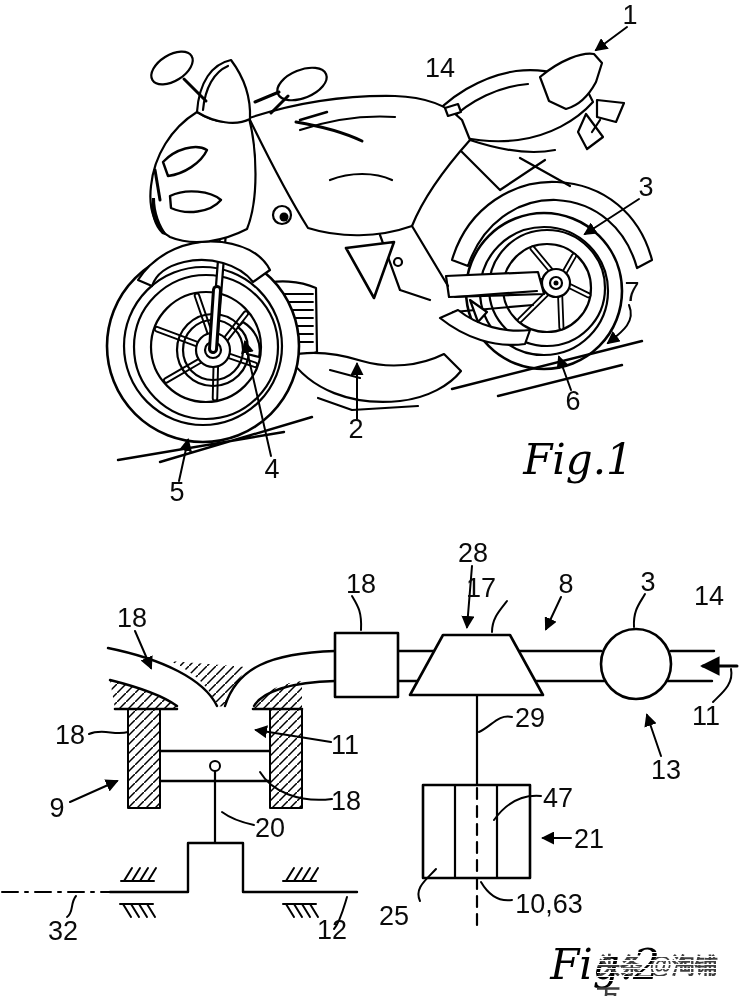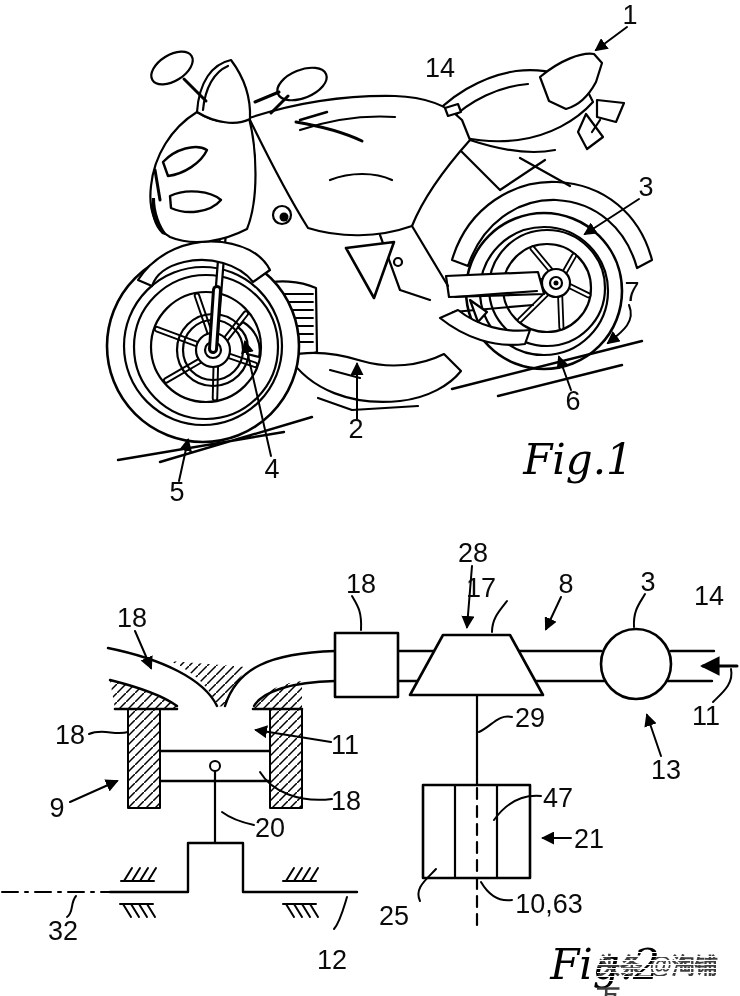--- a/index.html
+++ b/index.html
@@ -224,20 +224,20 @@
   <span class="ref" style="left:706px;top:716px">11</span>
   <span class="ref" style="left:666px;top:770px">13</span>
   <span class="ref" style="left:57px;top:808px">9</span>
   <span class="ref" style="left:346px;top:801px">18</span>
   <span class="ref" style="left:270px;top:828px">20</span>
   <span class="ref" style="left:558px;top:798px">47</span>
   <span class="ref" style="left:589px;top:839px">21</span>
   <span class="ref" style="left:394px;top:916px">25</span>
   <span class="ref" style="left:549px;top:904px">10,63</span>
   <span class="ref" style="left:63px;top:931px">32</span>
-  <span class="ref" style="left:332px;top:960px">12</span>
+  <span class="ref" style="left:332px;top:930px">12</span>
   <span class="cap" style="left:605px;top:964px">Fig.2</span>
 
   <div class="wm">
     <span>头条 @淘铺万</span>
   </div>
 
 </div>
 
 </body></html>

